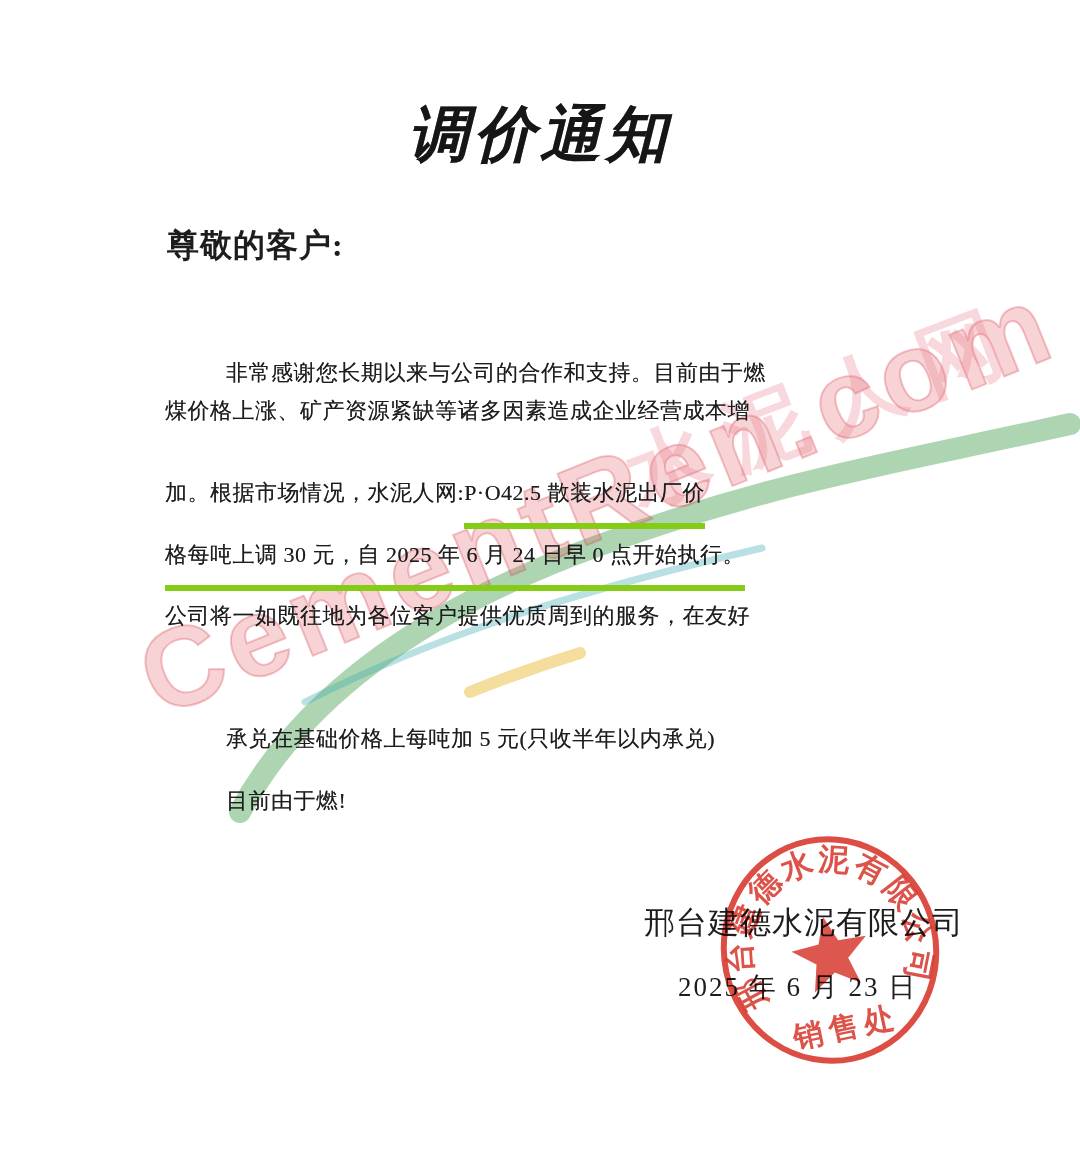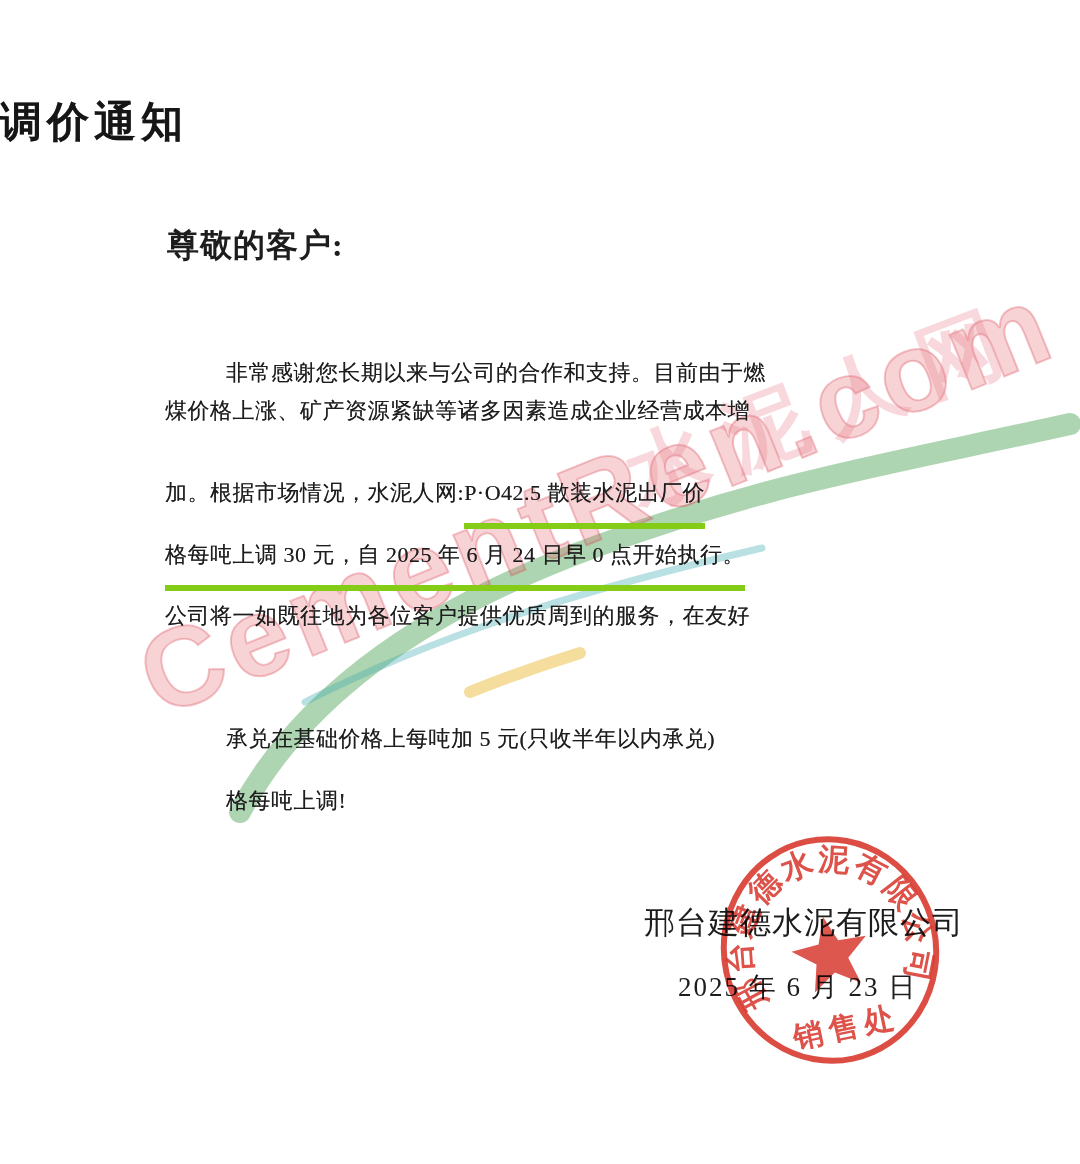--- a/index.html
+++ b/index.html
@@ -13,26 +13,28 @@
     overflow: hidden;
     font-family: "Liberation Serif", "DejaVu Serif", serif;
     color: #1d1d1d;
   }
 
   
   .doc-title {
     position: absolute;
     left: 0; right: 0;
     top: 94px;
-    font-size: 42px;
+    text-align: center;
+    font-size: 61px;
     font-weight: 600;
     letter-spacing: 5px;
     color: #161616;
     text-shadow: 0 0 0.5px rgba(0,0,0,0.5);
     z-index: 3;
+    font-style: italic;
   }
   .salutation {
     position: absolute;
     left: 167px;
     top: 224px;
     font-size: 32px;
     font-weight: 700;
     letter-spacing: 1px;
     z-index: 3;
   }
@@ -150,21 +152,21 @@
   <div class="bline l4">
     <span class="ul">格每吨上调 30 元，自 2025 年 6 月 24 日早 0 点开始执行。</span>
   </div>
   <div class="bline l5">
     <span>公司将一如既往地为各位客户提供优质周到的服务，在友好</span>
   </div>
   <div class="bline l7 indent">
     <span>承兑在基础价格上每吨加 5 元(只收半年以内承兑)</span>
   </div>
   <div class="bline l8 indent">
-    <span>格每吨上调!</span>
+    <span>目前由于燃!</span>
   </div>
 
   <div class="sig-company">邢台建德水泥有限公司</div>
   <div class="sig-date">2025 年 6 月 23 日</div>
 
   <svg class="stamp-svg" viewBox="0 0 248 248">
     <g transform="rotate(-12 124 124)" fill="none">
       <ellipse cx="124" cy="124" rx="106" ry="111" stroke="#d5281e" stroke-width="6" opacity="0.9"></ellipse>
       <defs>
         <path id="sealRingPath" d="M 54.7 164 A 80 80 0 1 1 193.3 164"></path>

